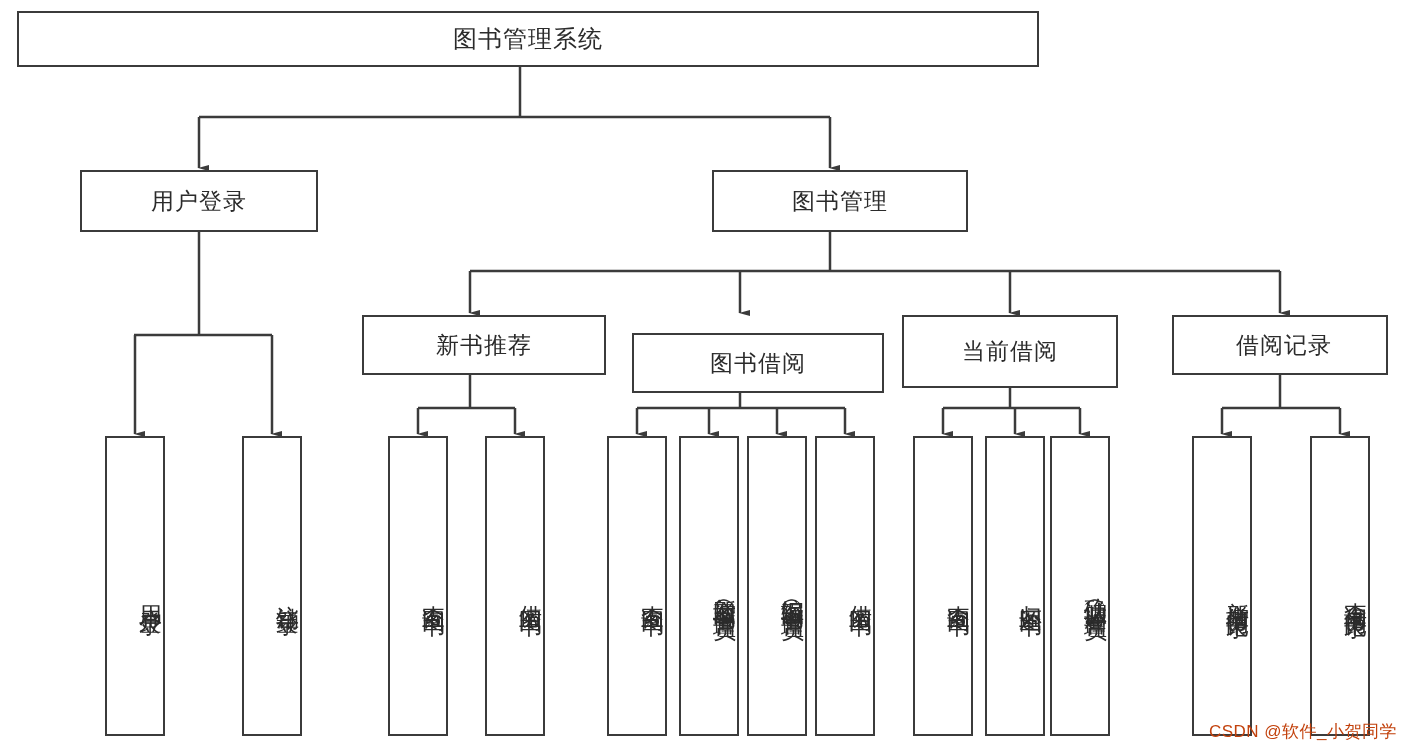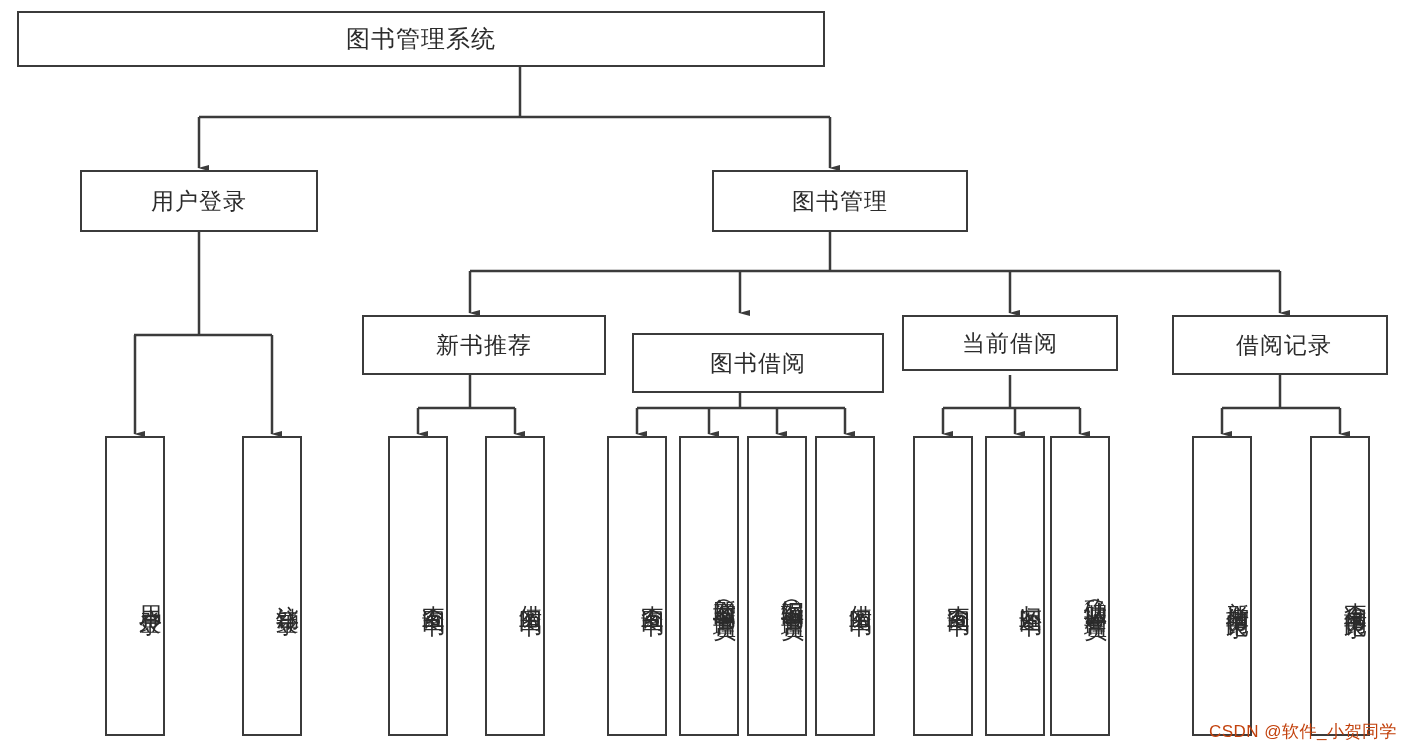--- a/index.html
+++ b/index.html
@@ -57,36 +57,36 @@
         <path d="M1015,408 L1015,434" marker-end="url(#arw)"></path>
         <path d="M1080,408 L1080,434" marker-end="url(#arw)"></path>
         <path d="M1280,375 L1280,408"></path>
         <path d="M1222,408 L1340,408"></path>
         <path d="M1222,408 L1222,434" marker-end="url(#arw)"></path>
         <path d="M1340,408 L1340,434" marker-end="url(#arw)"></path>
       </g>
   </svg>
 
   <div id="nodes">
-      <div class="node h root" style="left: 17px; top: 11px; width: 808px; height: 56px;">
+      <div class="node h root" style="left: 17px; top: 11px; width: 1022px; height: 56px;">
         <span>图书管理系统</span>
       </div>
       <div class="node h" style="left: 80px; top: 170px; width: 238px; height: 62px;">
         <span>用户登录</span>
       </div>
       <div class="node h" style="left: 712px; top: 170px; width: 256px; height: 62px;">
         <span>图书管理</span>
       </div>
       <div class="node h" style="left: 362px; top: 315px; width: 244px; height: 60px;">
         <span>新书推荐</span>
       </div>
       <div class="node h" style="left: 632px; top: 333px; width: 252px; height: 60px;">
         <span>图书借阅</span>
       </div>
-      <div class="node h" style="left: 902px; top: 315px; width: 216px; height: 56px;">
+      <div class="node h" style="left: 902px; top: 315px; width: 216px; height: 73px;">
         <span>当前借阅</span>
       </div>
       <div class="node h" style="left: 1172px; top: 315px; width: 216px; height: 60px; padding-left: 8px;">
         <span>借阅记录</span>
       </div>
       <div class="node v" style="left: 105px; top: 436px; width: 60px; height: 300px;">
         <span>用户登录</span>
       </div>
       <div class="node v" style="left: 242px; top: 436px; width: 60px; height: 300px;">
         <span>注销登录</span>

